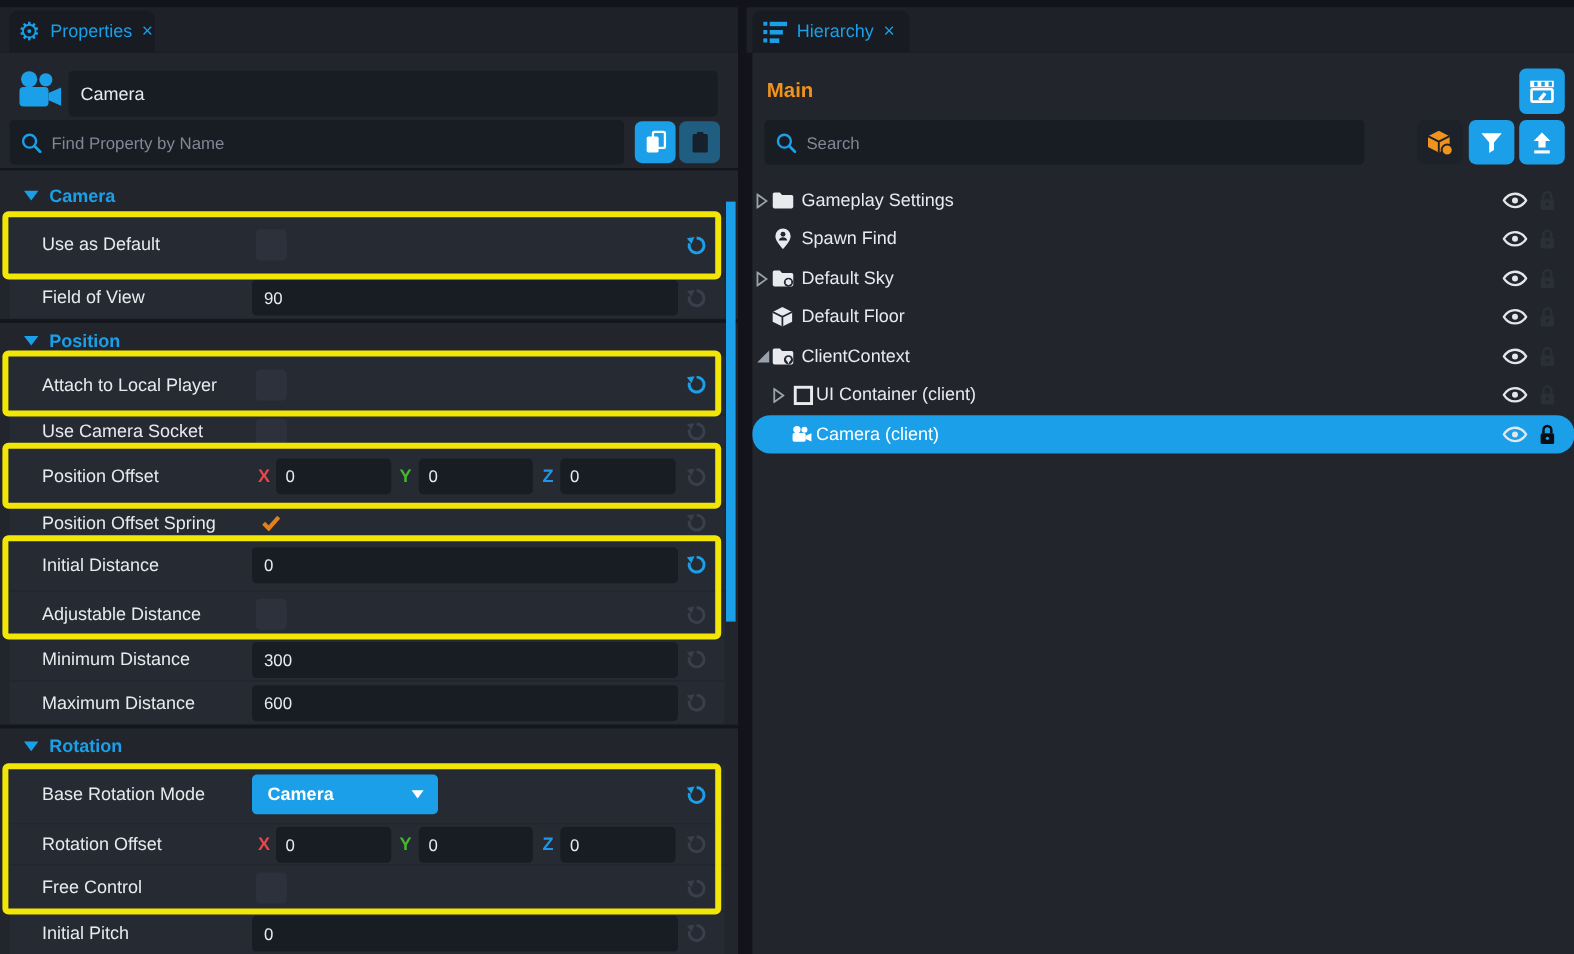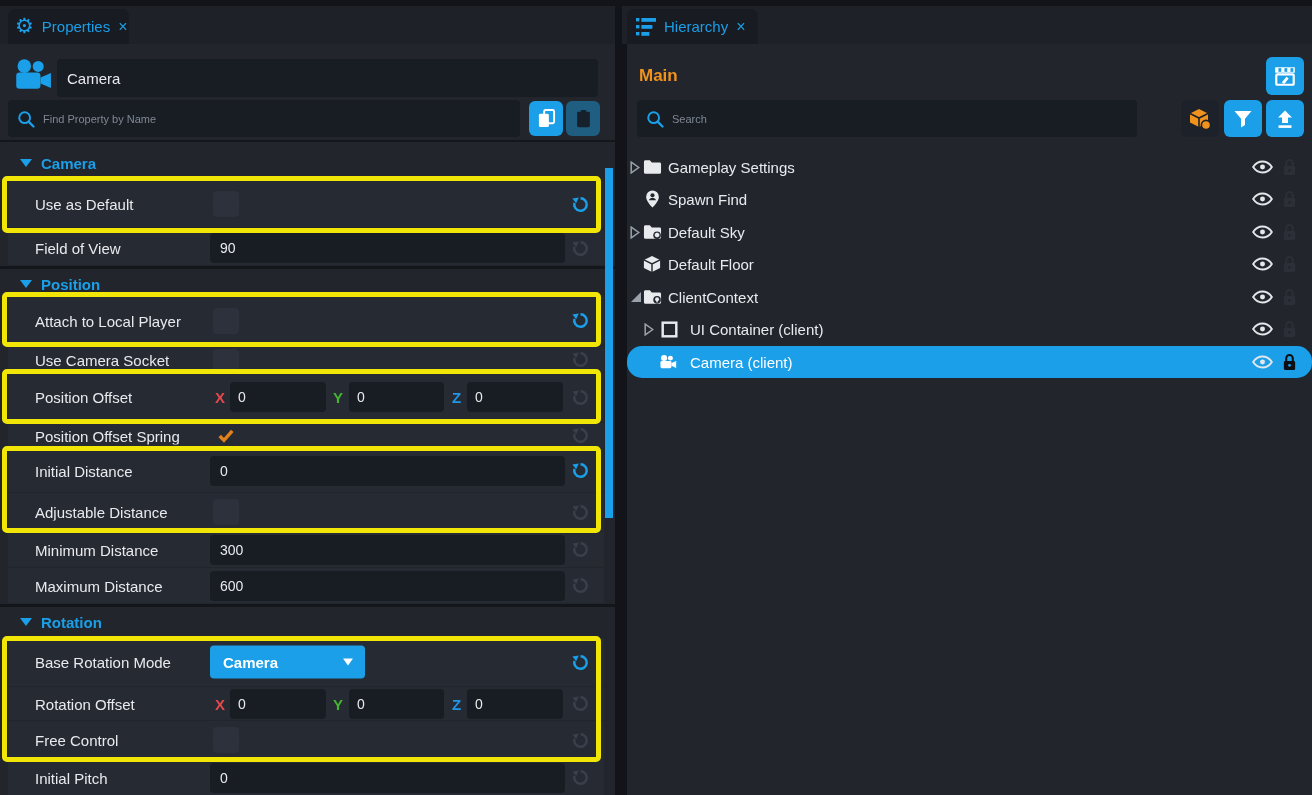--- a/index.html
+++ b/index.html
@@ -22,21 +22,21 @@
 
   
   .pbody{position:absolute;top:44px;height:751px;background:var(--body);}
 
   
   .tinput{background:var(--input);border:none;outline:none;border-radius:4px;color:var(--text);
           font-family:"Liberation Sans",sans-serif;font-size:14px;padding:0 10px;}
   .tinput::placeholder{color:var(--muted);}
   .searchbox{position:absolute;background:var(--input);border-radius:4px;display:flex;align-items:center;padding:0 9px;}
   .searchbox input{flex:1;background:transparent;border:none;outline:none;color:var(--text);
-          font-family:"Liberation Sans",sans-serif;font-size:11px;margin-left:8px;}
+          font-family:"Liberation Sans",sans-serif;font-size:14px;margin-left:8px;}
   .searchbox input::placeholder{color:var(--muted);}
 
   .sqbtn{position:absolute;border:none;border-radius:6px;display:flex;align-items:center;justify-content:center;cursor:pointer;}
   .sqbtn.blue{background:var(--blue);color:#fff;}
   .sqbtn.teal{background:var(--paste);color:#16212c;}
   .sqbtn.dark{background:#1d2129;color:var(--orange);}
 
   .hdiv{position:absolute;left:0;width:615px;background:var(--div);}
 
   
@@ -73,21 +73,21 @@
   .trow .ticon{position:absolute;top:50%;transform:translateY(-50%);width:20px;height:20px;color:var(--text);
         display:flex;align-items:center;justify-content:center;}
   .trow.sel .ticon{color:#fff;}
   .trow .tlabel{position:absolute;top:50%;transform:translateY(-50%);color:var(--text);font-size:15px;white-space:nowrap;}
   .trow.sel .tlabel{color:#fff;}
   .eye{position:absolute;right:39px;top:50%;transform:translateY(-50%);width:21px;height:15px;color:#e4e7ea;cursor:pointer;}
   .lock{position:absolute;right:15px;top:50%;transform:translateY(-50%);width:15px;height:19px;color:var(--dimlock);cursor:pointer;
         --lockhole:var(--body);}
   .trow.sel .lock{color:#0b0e13;--lockhole:var(--blue);}
   .d0 .exp{left:3px;} .d0 .ticon{left:15px;} .d0 .tlabel{left:41px;}
-  .d1 .exp{left:17px;} .d1 .ticon{left:32px;} .d1 .tlabel{left:63px;}
+  .d1 .exp{left:17px;} .d1 .ticon{left:32px;} .d1 .tlabel{left:53px;}
   .gearglyph{font-family:"DejaVu Sans",sans-serif;font-size:21px;line-height:1;margin-left:7px;}
   svg{display:block;}
 </style>
 </head>
 <body>
 
 <div class="stage">
 
   <div class="tabbar" style="left:0;width:615px;"></div>
   <div class="tab" style="left:8px;width:121px;">

